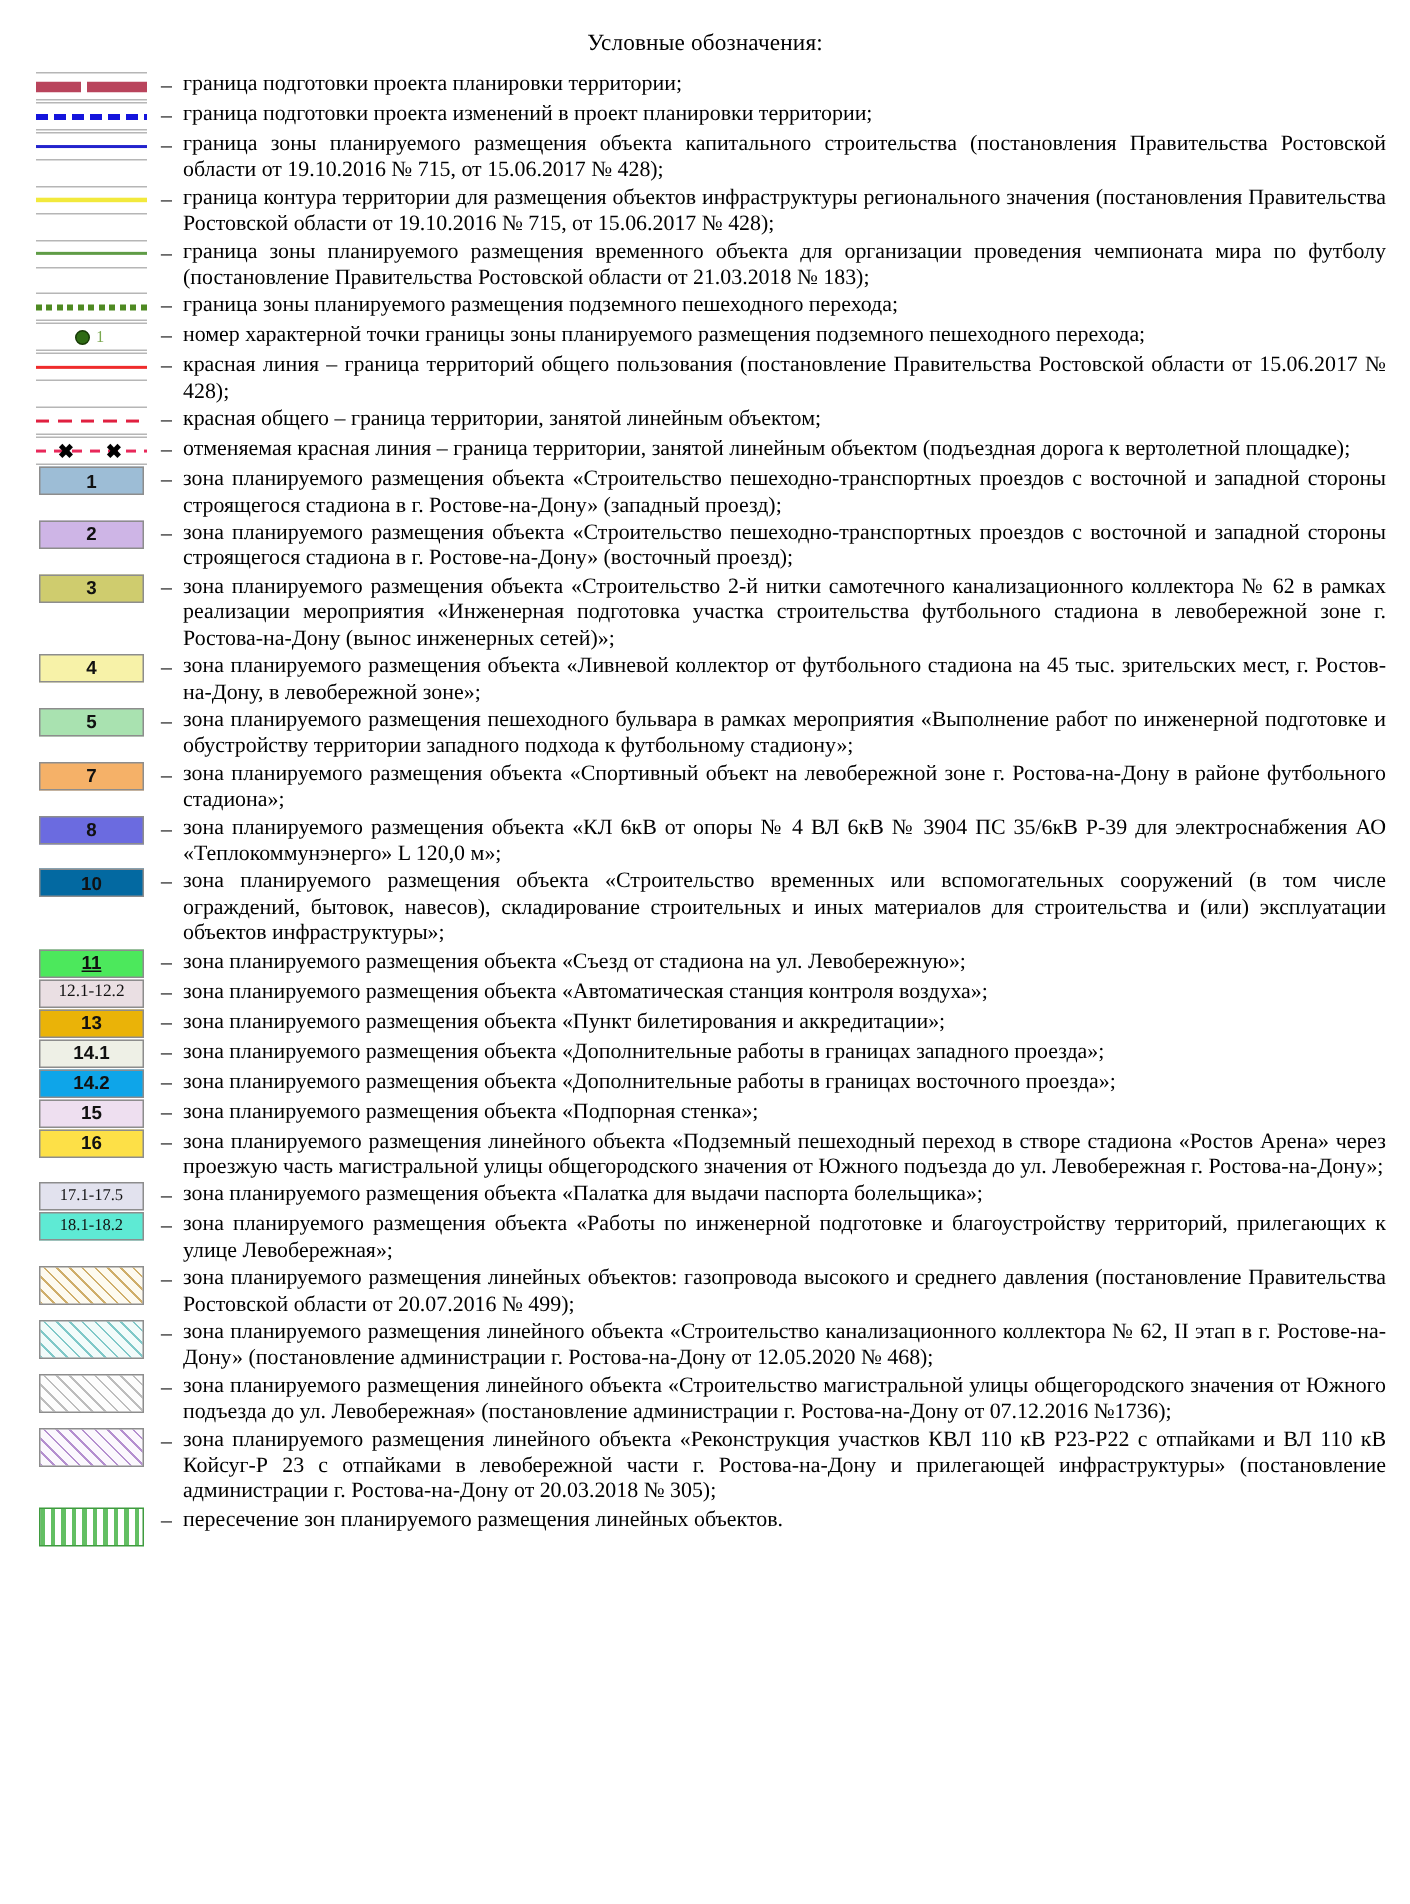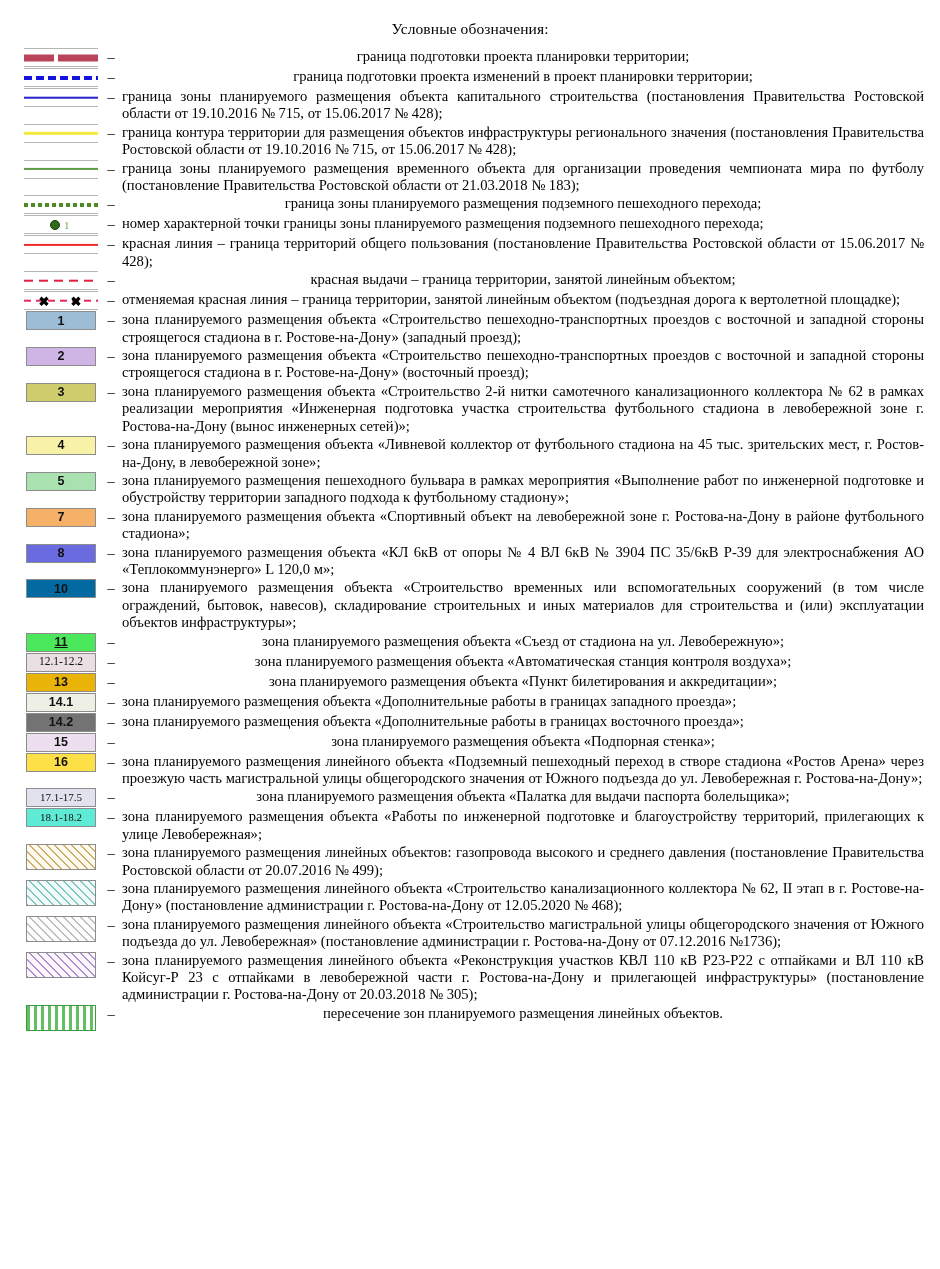--- a/index.html
+++ b/index.html
@@ -56,21 +56,21 @@
   }
   .txt {
     flex: 1 1 auto;
     font-size: 14.6px;
     line-height: 17.4px;
     text-align: justify;
     text-justify: inter-word;
     hyphens: none;
     padding-right: 2px;
   }
-  .txt.nojust { text-align: center; }
+  .txt.nojust { text-align: left; }
 
   
   .linebox {
     width: 74px;
     height: 19px;
     position: relative;
     display: flex;
     align-items: center;
   }
   .ln {
@@ -298,21 +298,21 @@
       </div>
       <div class="row">
         <div class="sym-cell">
           <div class="linebox">
             <div class="hrule t"></div>
             <div class="hrule b"></div>
             <div class="ln ln-red-dash"></div>
           </div>
         </div>
         <div class="dash-cell">–</div>
-        <div class="txt nojust">красная выдачи – граница территории, занятой линейным объектом;</div>
+        <div class="txt nojust">красная общего – граница территории, занятой линейным объектом;</div>
       </div>
       <div class="row">
         <div class="sym-cell">
           <div class="linebox">
             <div class="hrule t"></div>
             <div class="hrule b"></div>
             <div class="ln ln-red-x"></div>
             <span class="xmark" style="left: 20px;">✖</span>
             <span class="xmark" style="left: 52px;">✖</span>
           </div>
@@ -423,21 +423,21 @@
         <div class="sym-cell">
           <div class="zbox" style="background: rgb(238, 240, 230);">
             <span>14.1</span>
           </div>
         </div>
         <div class="dash-cell">–</div>
         <div class="txt">зона планируемого размещения объекта «Дополнительные работы в границах западного проезда»;</div>
       </div>
       <div class="row">
         <div class="sym-cell">
-          <div class="zbox" style="background: #737373;">
+          <div class="zbox" style="background: #0ea5e9;">
             <span>14.2</span>
           </div>
         </div>
         <div class="dash-cell">–</div>
         <div class="txt">зона планируемого размещения объекта «Дополнительные работы в границах восточного проезда»;</div>
       </div>
       <div class="row">
         <div class="sym-cell">
           <div class="zbox" style="background: rgb(238, 223, 240);">
             <span>15</span>

